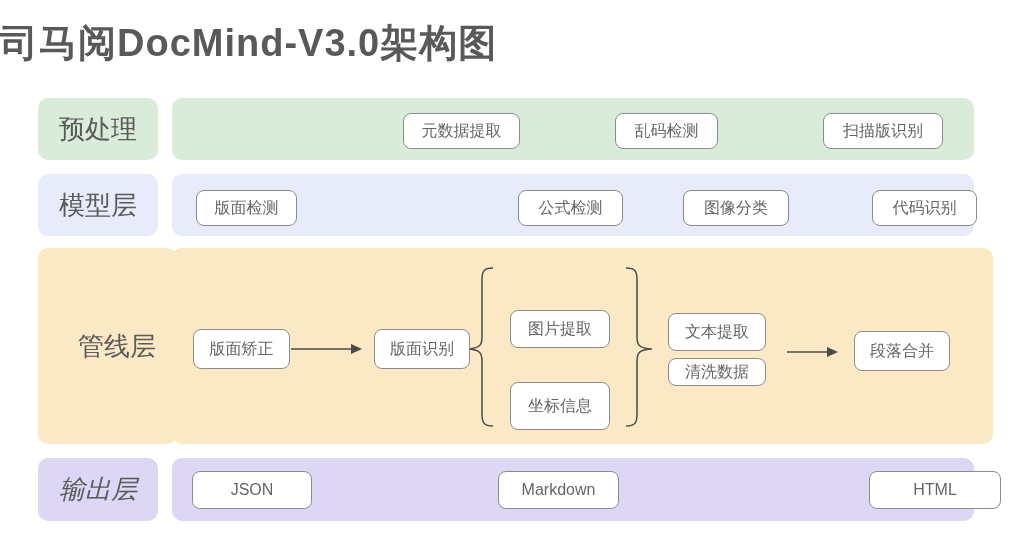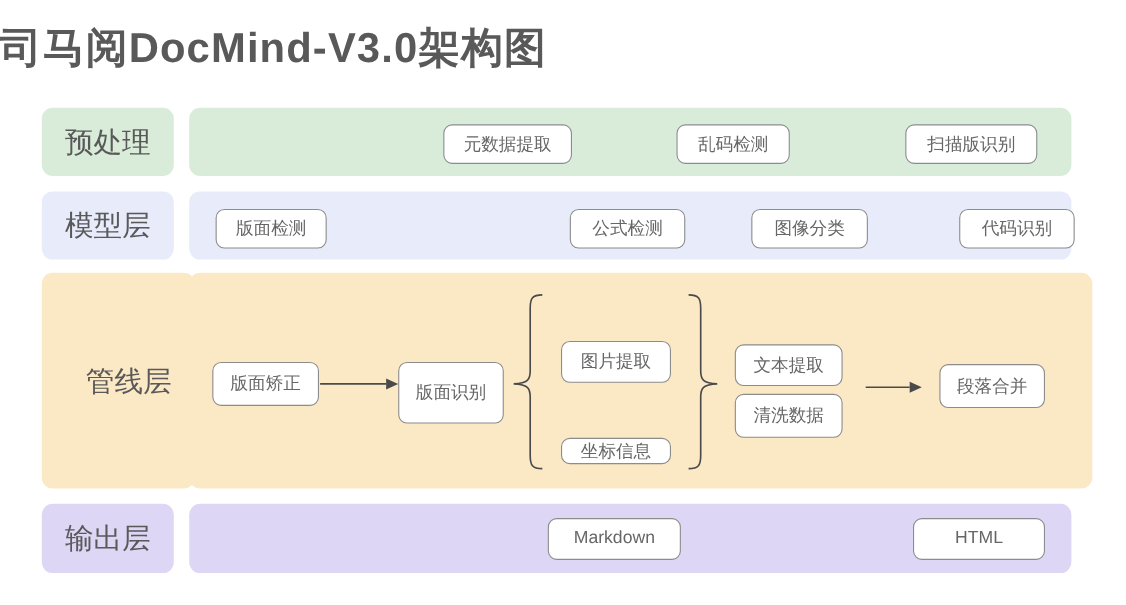--- a/index.html
+++ b/index.html
@@ -24,21 +24,21 @@
     display:flex; align-items:center; justify-content:center;
     font-size:26px; color:var(--text,#595959);
   }
   .row-body {
     position:absolute; left:172px; width:802px;
     border-radius:10px;
   }
   .r1 { top:98px;  height:62px;  background:var(--preprocess-bg,#d8ecd9); }
   .r2 { top:174px; height:62px;  background:var(--model-bg,#e7ebfa); }
   .r3 { top:248px; height:196px; background:var(--pipeline-bg,#fbe8c5);padding-left:19px; }
-  .r4 { top:458px; height:63px;  background:var(--output-bg,#ddd7f5); }
+  .r4 { top:458px; height:63px;  background:var(--output-bg,#ddd7f5);font-style:italic; }
 
   .wbox {
     position:absolute; box-sizing:border-box;
     background:#ffffff;
     border:1.5px solid var(--node-border,#8c8c8c);
     border-radius:8px;
     display:flex; align-items:center; justify-content:center;
     font-size:16px; color:#666; white-space:nowrap;
   }
   .h36 { height:36px; top:113px; }
@@ -87,26 +87,27 @@
   <div class="wbox h36" style="left:403px;width:117px">元数据提取</div>
   <div class="wbox h36" style="left:615px;width:103px">乱码检测</div>
   <div class="wbox h36" style="left:823px;width:120px">扫描版识别</div>
 
   <div class="wbox h36b" style="left:196px;width:101px">版面检测</div>
   <div class="wbox h36b" style="left:518px;width:105px">公式检测</div>
   <div class="wbox h36b" style="left:683px;width:106px">图像分类</div>
   <div class="wbox h36b" style="left:872px;width:105px">代码识别</div>
 
   <div class="wbox" style="left:193px;top:329px;width:97px;height:40px">版面矫正</div>
-  <div class="wbox" style="left:362px;top:329px;width:96px;height:56px">版面识别</div>
+  <div class="wbox" style="left:374px;top:329px;width:96px;height:40px">版面识别</div>
 
   <div class="wbox" style="left:510px;top:310px;width:100px;height:38px">图片提取</div>
-  <div class="wbox" style="left:510px;top:398px;width:100px;height:24px">坐标信息</div>
+  <div class="wbox" style="left:510px;top:382px;width:100px;height:48px">坐标信息</div>
 
   <div class="wbox" style="left:668px;top:313px;width:98px;height:38px">文本提取</div>
-  <div class="wbox" style="left:668px;top:358px;width:98px;height:40px">清洗数据</div>
+  <div class="wbox" style="left:668px;top:358px;width:98px;height:28px">清洗数据</div>
 
   <div class="wbox" style="left:854px;top:331px;width:96px;height:40px">段落合并</div>
 
+  <div class="wbox h38" style="left:192px;width:120px">JSON</div>
   <div class="wbox h38" style="left:498px;width:121px">Markdown</div>
-  <div class="wbox h38" style="left:830px;width:120px">HTML</div>
+  <div class="wbox h38" style="left:869px;width:132px">HTML</div>
 
 </div>
 
 </body></html>

